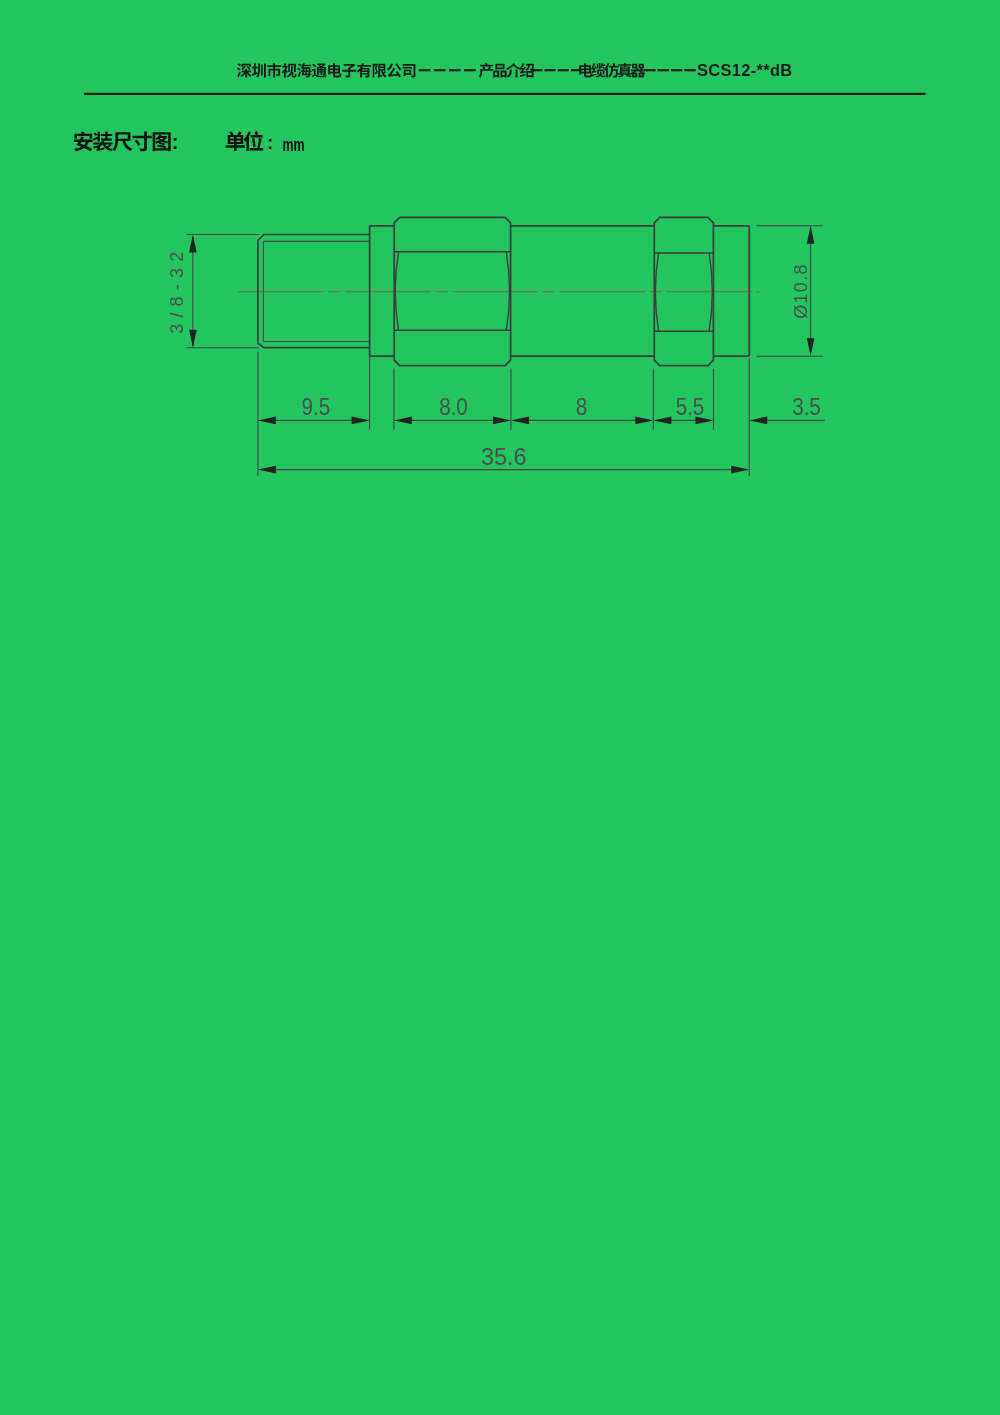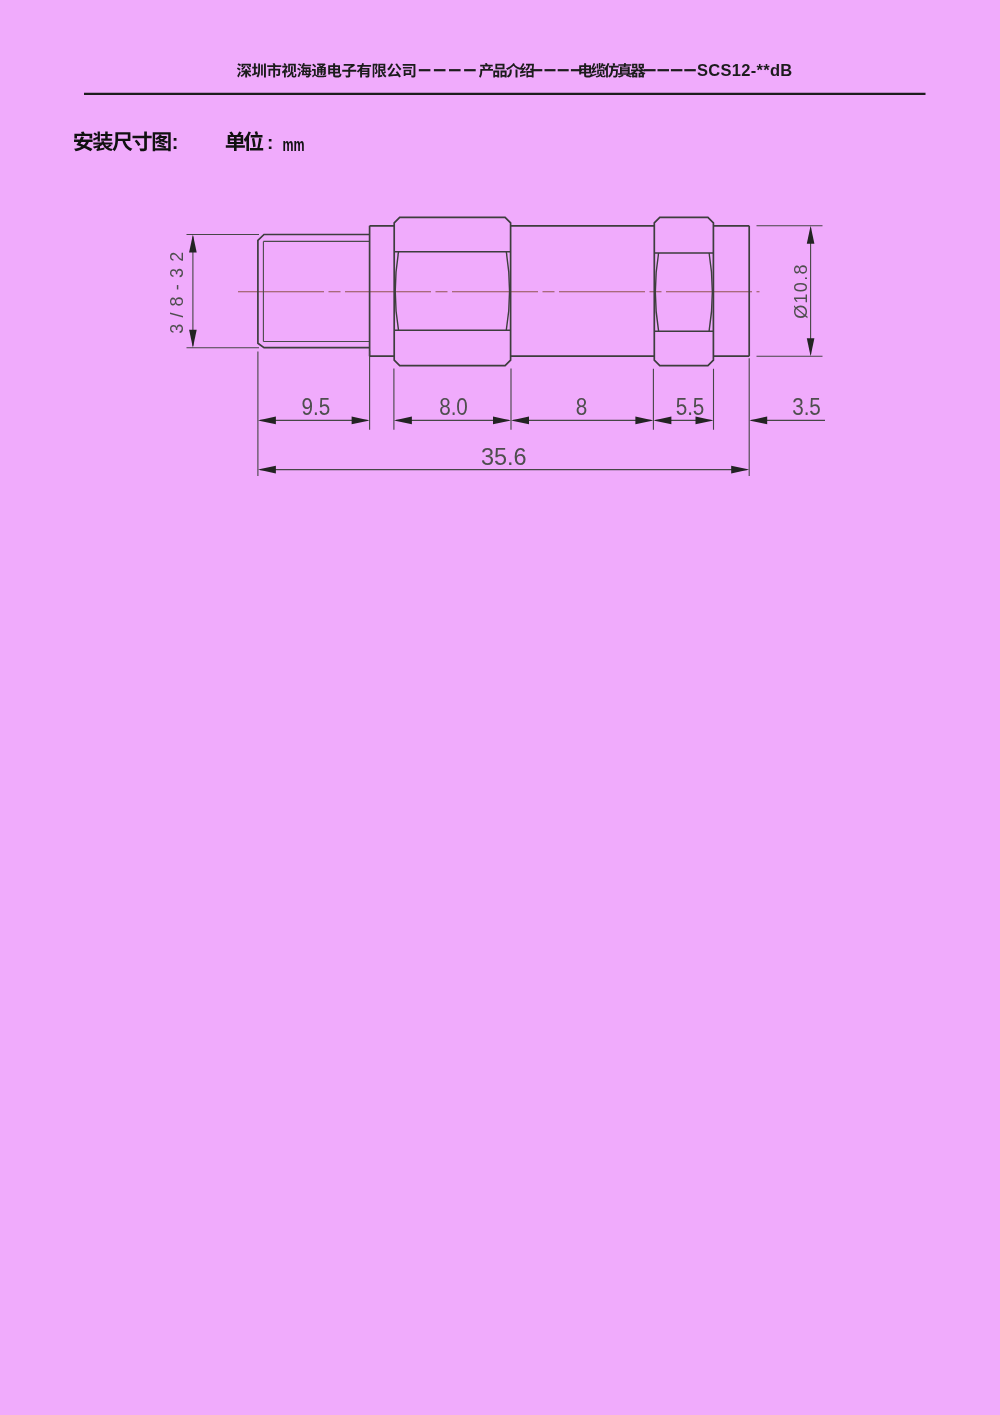--- a/index.html
+++ b/index.html
@@ -1,16 +1,16 @@
 <!DOCTYPE html>
 <html><head>
 <meta charset="utf-8">
 <style>
 html,body{margin:0;padding:0;background:#fcfdf8;}
-#page{position:relative;width:1000px;height:1415px;background:#f0abfc;overflow:hidden;text-align:center;}
+#page{position:relative;width:1000px;height:1415px;background:#22c55e;overflow:hidden;text-align:center;}
 svg{position:absolute;left:0;top:0;filter:blur(0.35px);}
 .dim{stroke:#464646;stroke-width:1.1;fill:none;}
 .dimtxt{font-family:'Liberation Sans', sans-serif;font-size:23.5px;fill:#4e4e4e;}
 .dimtxt2{font-family:'Liberation Sans', sans-serif;font-size:18px;fill:#4e4e4e;}
 .part{stroke:#3d3d3d;stroke-width:1.7;fill:none;}
 .thin{stroke:#4a4a4a;stroke-width:1.1;fill:none;}
 </style>
 </head>
 <body>
 <div id="page">

